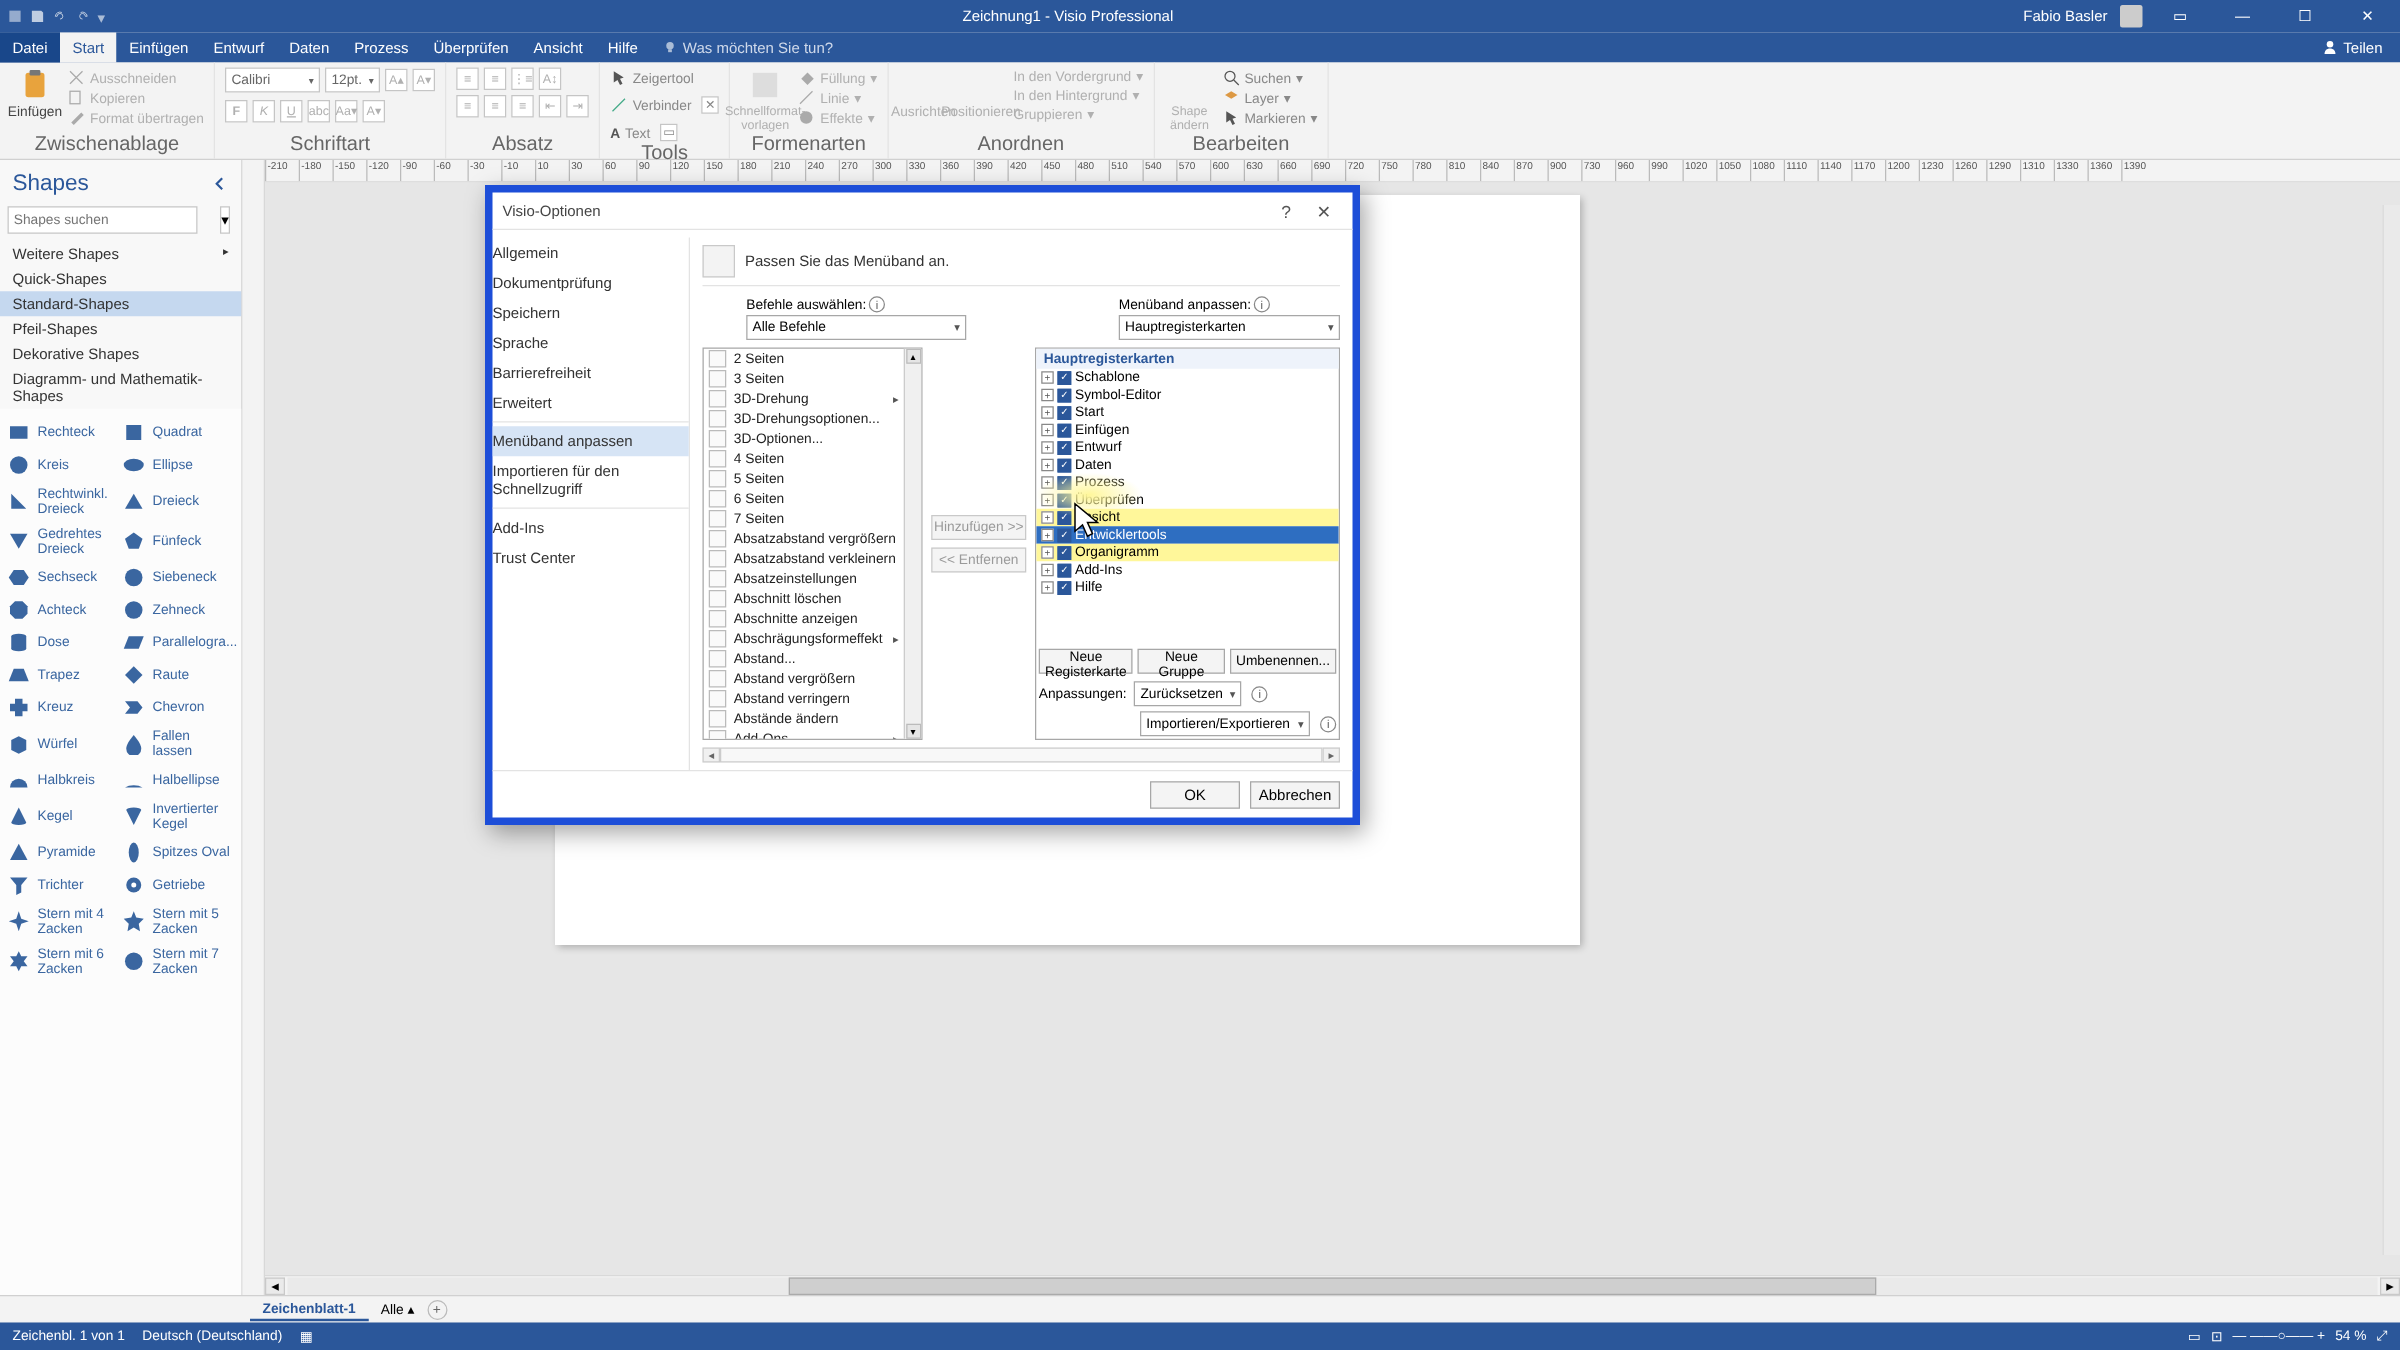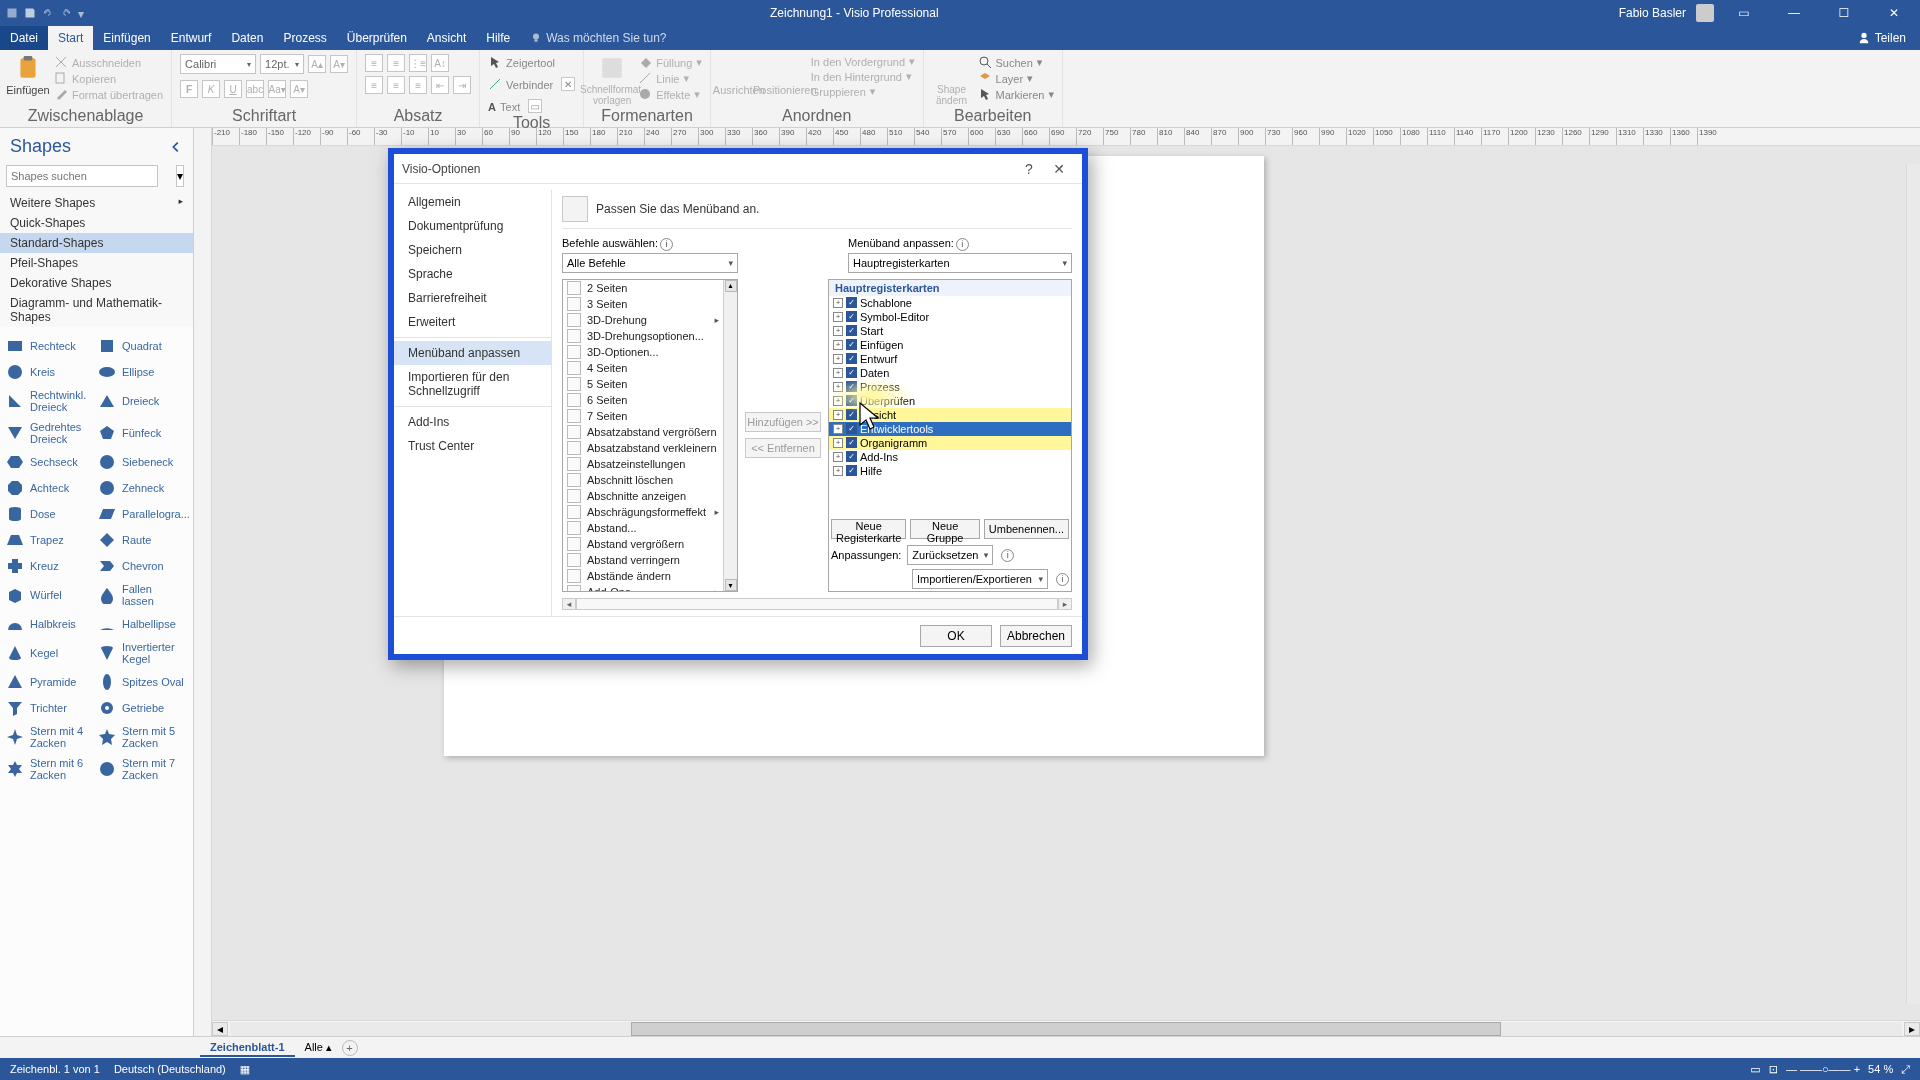--- a/index.html
+++ b/index.html
@@ -115,27 +115,27 @@
   border:6px solid #1d4ed8;
   box-shadow:4px 6px 18px rgba(0,0,0,.35);
   display:flex;
   flex-direction:column;
 }
 .dlg-title{ height:30px; display:flex; align-items:center; padding:0 8px; border-bottom:1px solid #e3e3e3;}
 .dlg-title .t{ flex:1; font-size:12px; color:#444;}
 .dlg-title .dbtn{ width:30px; text-align:center; font-size:14px; color:#555;}
 .dlg-body{ flex:1; display:flex; padding:6px 0 0 0; overflow:hidden;}
 .dlg-nav{ width:158px; border-right:1px solid #e3e3e3; }
-.dlg-nav .navitem{ padding:5px 14px; font-size:12px; color:#333; cursor:pointer;}
+.dlg-nav .navitem{ padding:5px 0; font-size:12px; color:#333; cursor:pointer;}
 .dlg-nav .navitem.sel{ background:#d6e4f5; }
 .dlg-nav .sep{ height:1px; background:#e3e3e3; margin:3px 0;}
 .dlg-main{ flex:1; padding:6px 10px 6px 10px; display:flex; flex-direction:column; gap:6px; overflow:hidden;}
 .dlg-head{ display:flex; align-items:center; gap:8px; padding-bottom:6px; border-bottom:1px solid #e3e3e3;}
 .dlg-head .hicon{ width:26px; height:26px; border:1px solid #c9c9c9; background:#f3f3f3;}
-.pick-row{ display:flex; gap:28px; align-items:center; font-size:11px; margin-top:2px;}
+.pick-row{ display:flex; gap:40px; align-items:center; font-size:11px; margin-top:2px;margin-left:35px;}
 .info-icn{ width:13px; height:13px; border:1px solid #888; border-radius:50%; font-size:9px; display:inline-flex; align-items:center; justify-content:center; color:#555; margin-left:2px;}
 .ddl{ height:20px; border:1px solid #a7a7a7; background:#fff; display:flex; align-items:center; justify-content:space-between; padding:0 4px; font-size:11px;}
 .ddl.small{ width:176px; }
 .ddl .caret{ font-size:9px; color:#555;}
 .two-col{ flex:1; display:flex; gap:6px; min-height:0;}
 .cmdlist{ width:176px; border:1px solid #a7a7a7; background:#fff; position:relative; display:flex;}
 .cmdlist .items{ flex:1; overflow:hidden; }
 .cmdlist .li{ display:flex; align-items:center; gap:6px; padding:1px 4px; font-size:11px; color:#222;}
 .cmdlist .li .cicon{ width:14px; height:14px; border:1px solid #bbb; background:#fafafa;}
 .cmdlist .li .submenu{ margin-left:auto; font-size:9px; color:#555;}

